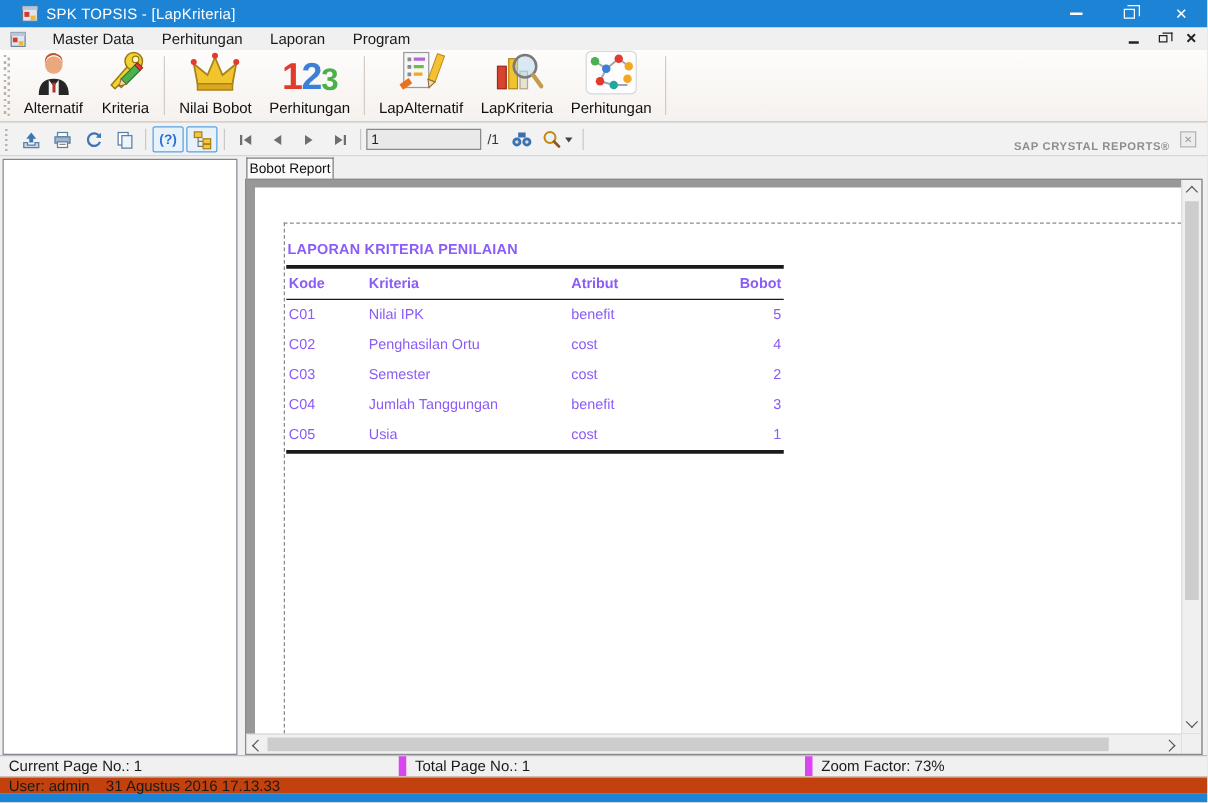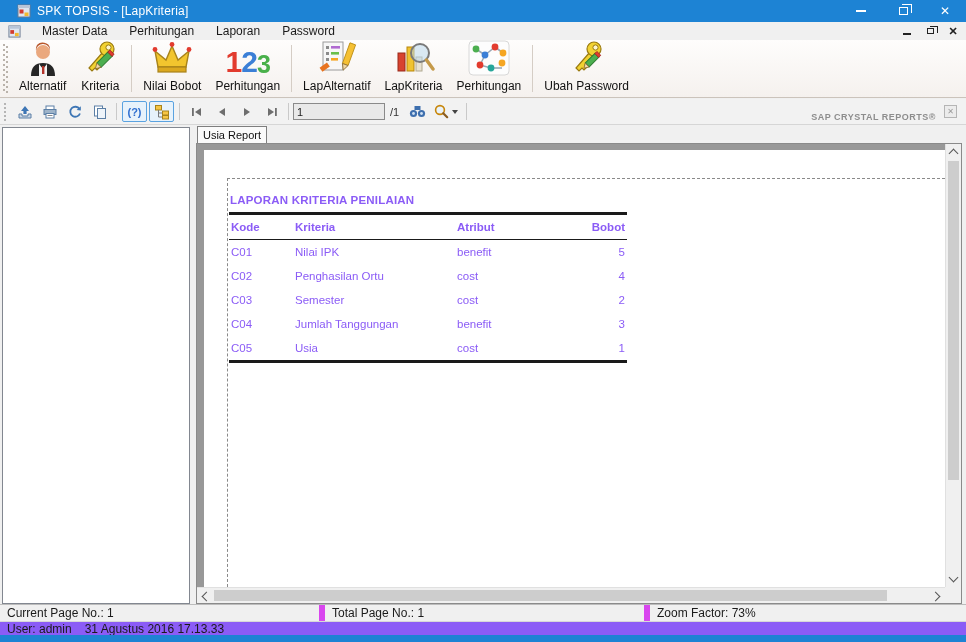--- a/index.html
+++ b/index.html
@@ -81,21 +81,21 @@
   .chev.down{transform:rotate(45deg);margin-bottom:3px}
   .chev.left{transform:rotate(135deg);margin-left:3px}
   .chev.right{transform:rotate(-45deg);margin-right:3px}
 
   
   .crstatus{position:absolute;left:0;top:604px;right:0;height:17px;background:#f0f0f0;border-top:1px solid #bcbcbc;display:flex;font-size:12px;color:#1a1a1a;align-items:center}
   .st-panel{height:100%;display:flex;align-items:center;padding-left:7px;border-right:6px solid #d946ef}
   .st-p1{width:325px}
   .st-p2{width:325px}
   .st-p3{flex:1;border-right:none}
-  .appstatus{position:absolute;left:0;top:621px;right:0;height:14px;background:#8b5cf6;border-top:1px solid #d8d8d8;display:flex;align-items:center;font-size:12px;color:#1a1a1a;padding-left:7px;gap:13px}
+  .appstatus{position:absolute;left:0;top:621px;right:0;height:14px;background:#c2410c;border-top:1px solid #d8d8d8;display:flex;align-items:center;font-size:12px;color:#1a1a1a;padding-left:7px;gap:13px}
   .bottomstrip{position:absolute;left:0;top:635px;right:0;height:7px;background:#1d83d4}
   svg{display:block}
 </style>
 </head>
 <body>
 
 <div class="screen">
 
   <div class="titlebar">
     <span>
@@ -125,21 +125,21 @@
       <svg width="13" height="13" viewBox="0 0 14 14">
           <rect x="1" y="1" width="12" height="12" fill="#dfe6ef" stroke="#6a7a92"></rect>
           <rect x="1" y="1" width="12" height="3" fill="#b9c6d8"></rect>
           <rect x="2.5" y="5.5" width="4" height="4" fill="#d23b2e"></rect>
           <rect x="7.5" y="8.5" width="4" height="3.5" fill="#f2b82e"></rect>
         </svg>
     </span>
     <div class="menu-item">Master Data</div>
     <div class="menu-item">Perhitungan</div>
     <div class="menu-item">Laporan</div>
-    <div class="menu-item">Password</div>
+    <div class="menu-item">Program</div>
   </div>
   <div class="mdi-controls">
     <div class="mdi-btn">
         <span class="g-min-b"></span>
       </div>
     <div class="mdi-btn">
         <span class="g-rest-b"></span>
       </div>
     <div class="mdi-btn">
         <span class="g-close-b">✕</span>
@@ -260,37 +260,20 @@
           <circle cx="13" cy="26" r="3.4" fill="#e23b2e"></circle>
           <circle cx="24" cy="29" r="3.4" fill="#26a69a"></circle>
           <circle cx="35" cy="24" r="3.4" fill="#f5a623"></circle>
         </svg>
       </span>
       <span>Perhitungan</span>
     </div>
 
     <span class="tb-sep"></span>
 
-    <div class="tool-btn">
-      <span class="ticon">
-        <svg width="40" height="38" viewBox="0 0 40 38">
-          <g stroke="#9a7a10" stroke-width="1.2" fill="#f2d232">
-            <path d="M23 13 L9 29 l3 3 3-3 2 2 3-3 -2-2 8-9z"></path>
-            <circle cx="27" cy="10" r="7"></circle>
-          </g>
-          <circle cx="28.5" cy="8.5" r="2.6" fill="#fdf6cf" stroke="#9a7a10"></circle>
-          <g transform="rotate(45 26 22)">
-            <rect x="22" y="15" width="5.5" height="14" fill="#4caf50" stroke="#2e7d32" stroke-width="1"></rect>
-            <rect x="22" y="12.5" width="5.5" height="3" fill="#e03c31" stroke="#a02020" stroke-width=".8"></rect>
-            <path d="M22 29 l2.7 4.5 2.8-4.5z" fill="#f0d9a8" stroke="#8a6a30" stroke-width=".8"></path>
-          </g>
-        </svg>
-      </span>
-      <span>Ubah Password</span>
-    </div>
   </div>
 
   <div class="crbar">
     <span class="crgrip"></span>
 
     <div class="cr-btn">
       <svg width="16" height="16" viewBox="0 0 16 16">
         <path d="M2 10 h3 v2 h6 v-2 h3 v4 H2z" fill="#c9d6e4" stroke="#5b7fa6" stroke-width="1"></path>
         <path d="M8 2 L12 7 H9.6 V10 H6.4 V7 H4z" fill="#3e76b5"></path>
       </svg>
@@ -378,21 +361,21 @@
     </div>
 
     <span class="cr-sep"></span>
 
     <span class="brand">SAP CRYSTAL REPORTS®</span>
     <span class="brand-close">✕</span>
   </div>
 
   <div class="grouptree"></div>
 
-  <div class="tab">Usia Report</div>
+  <div class="tab">Bobot Report</div>
 
   <div class="viewer">
     <div class="page">
       <div class="dash-h"></div>
       <div class="dash-v"></div>
 
       <div class="report">
         <div class="rtitle">LAPORAN KRITERIA PENILAIAN</div>
         <div class="rtable">
           <div class="rrow head">

